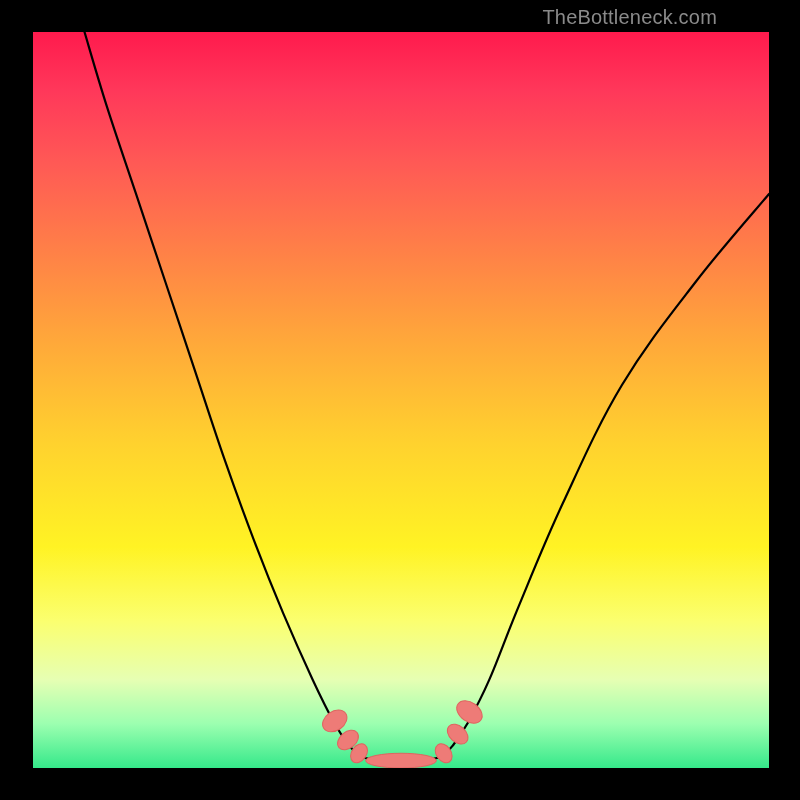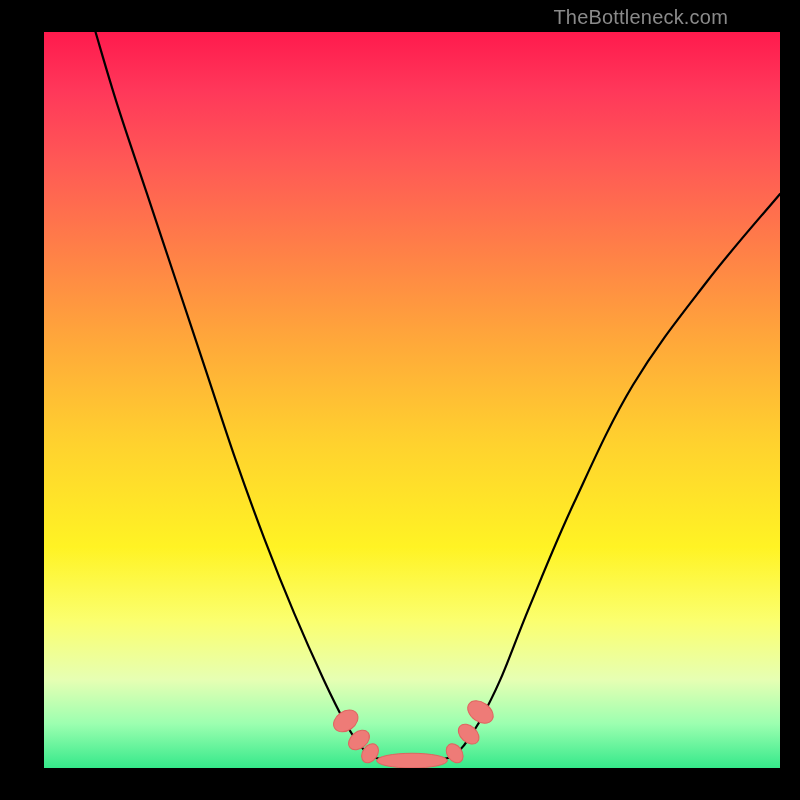--- a/index.html
+++ b/index.html
@@ -7,21 +7,21 @@
     padding: 0;
     width: 800px;
     height: 800px;
     overflow: hidden;
     background: #000;
     font-family: Arial, Helvetica, sans-serif;
   }
   .frame {
     position: absolute;
     top: 0;
-    left: 12px;
+    left: 1px;
     width: 728px;
     height: 800px;
     background: #000;
     border-radius: 12px;
   }
   .plot-area {
     position: absolute;
     top: 32px;
     left: 32px;
     width: 736px;

